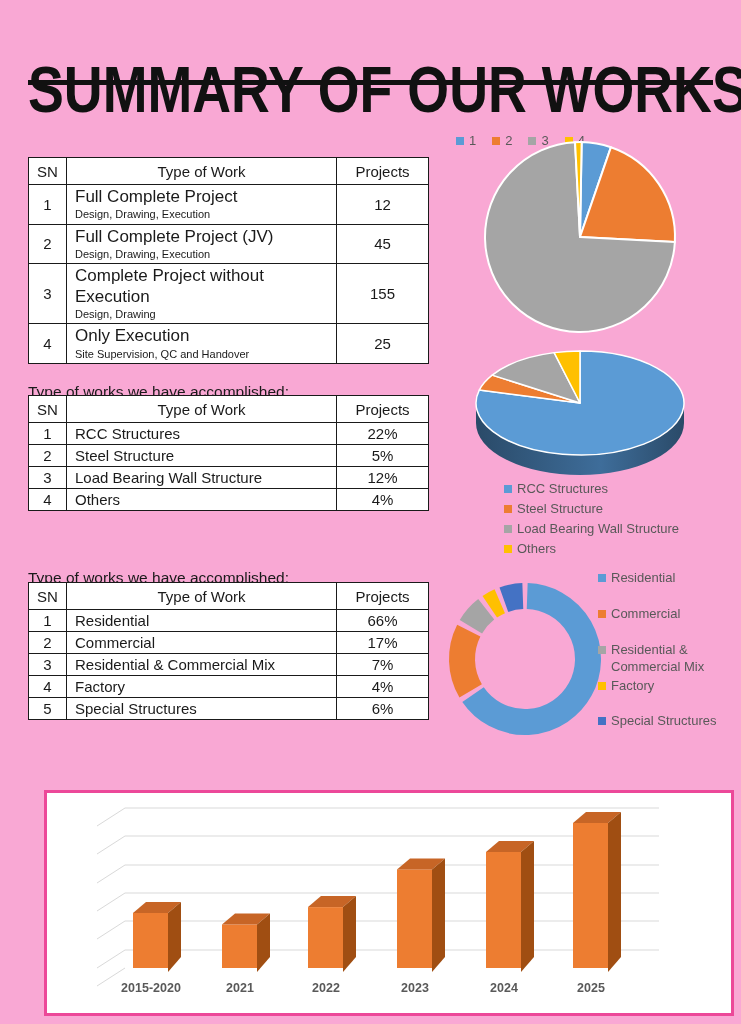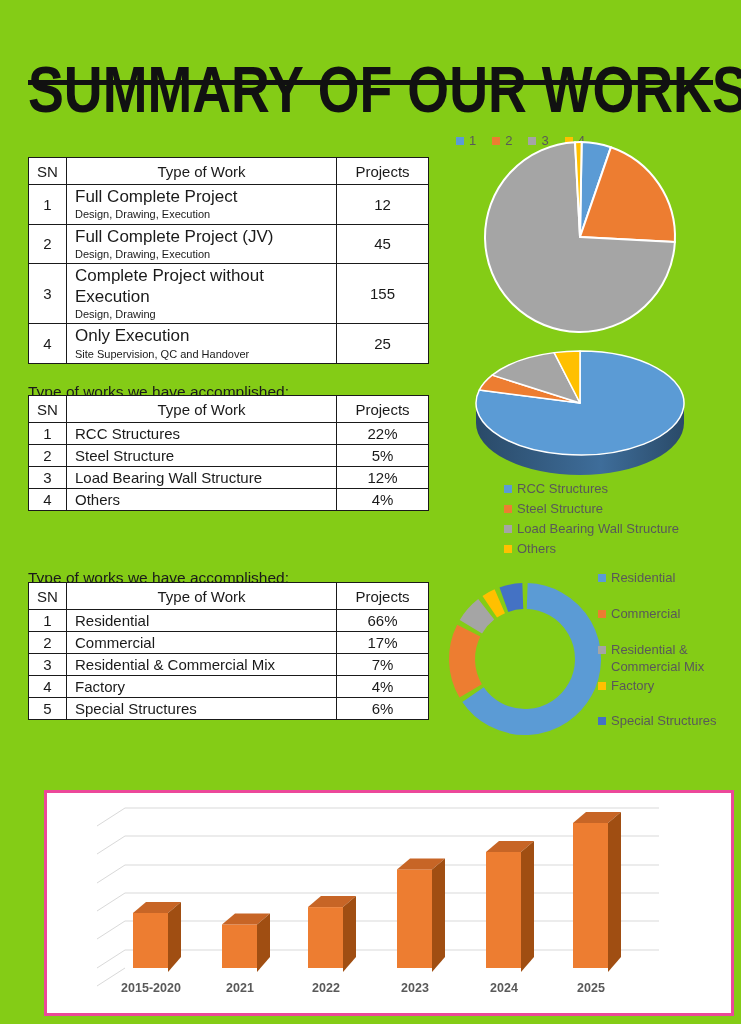--- a/index.html
+++ b/index.html
@@ -1,16 +1,16 @@
 <!DOCTYPE html>
 <html><head>
 <meta charset="utf-8">
 <style>
   html,body{margin:0;padding:0;background:#fff;}
-  .page{position:relative;width:741px;height:1024px;background:#84cc16;overflow:hidden;
+  .page{position:relative;width:741px;height:1024px;background:#f9a8d4;overflow:hidden;
         font-family:"Liberation Sans",sans-serif;color:#1a1a1a;}
   .abs{position:absolute;}
 
   
   .title{left:28px;top:16px;width:760px;font-size:64px;font-weight:700;line-height:62px;
          letter-spacing:0px;transform:scaleX(0.84);transform-origin:left top;white-space:nowrap;color:#111;}
   .title-rule{left:28px;top:80px;width:685px;height:5px;background:#111;}
 
   
   .para{font-size:15.5px;line-height:1.5;color:#1a1a1a;}

